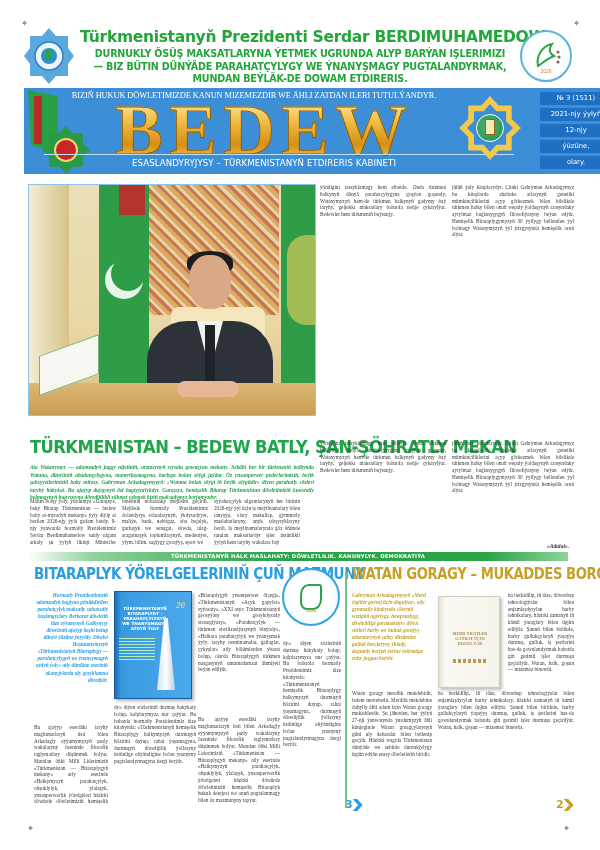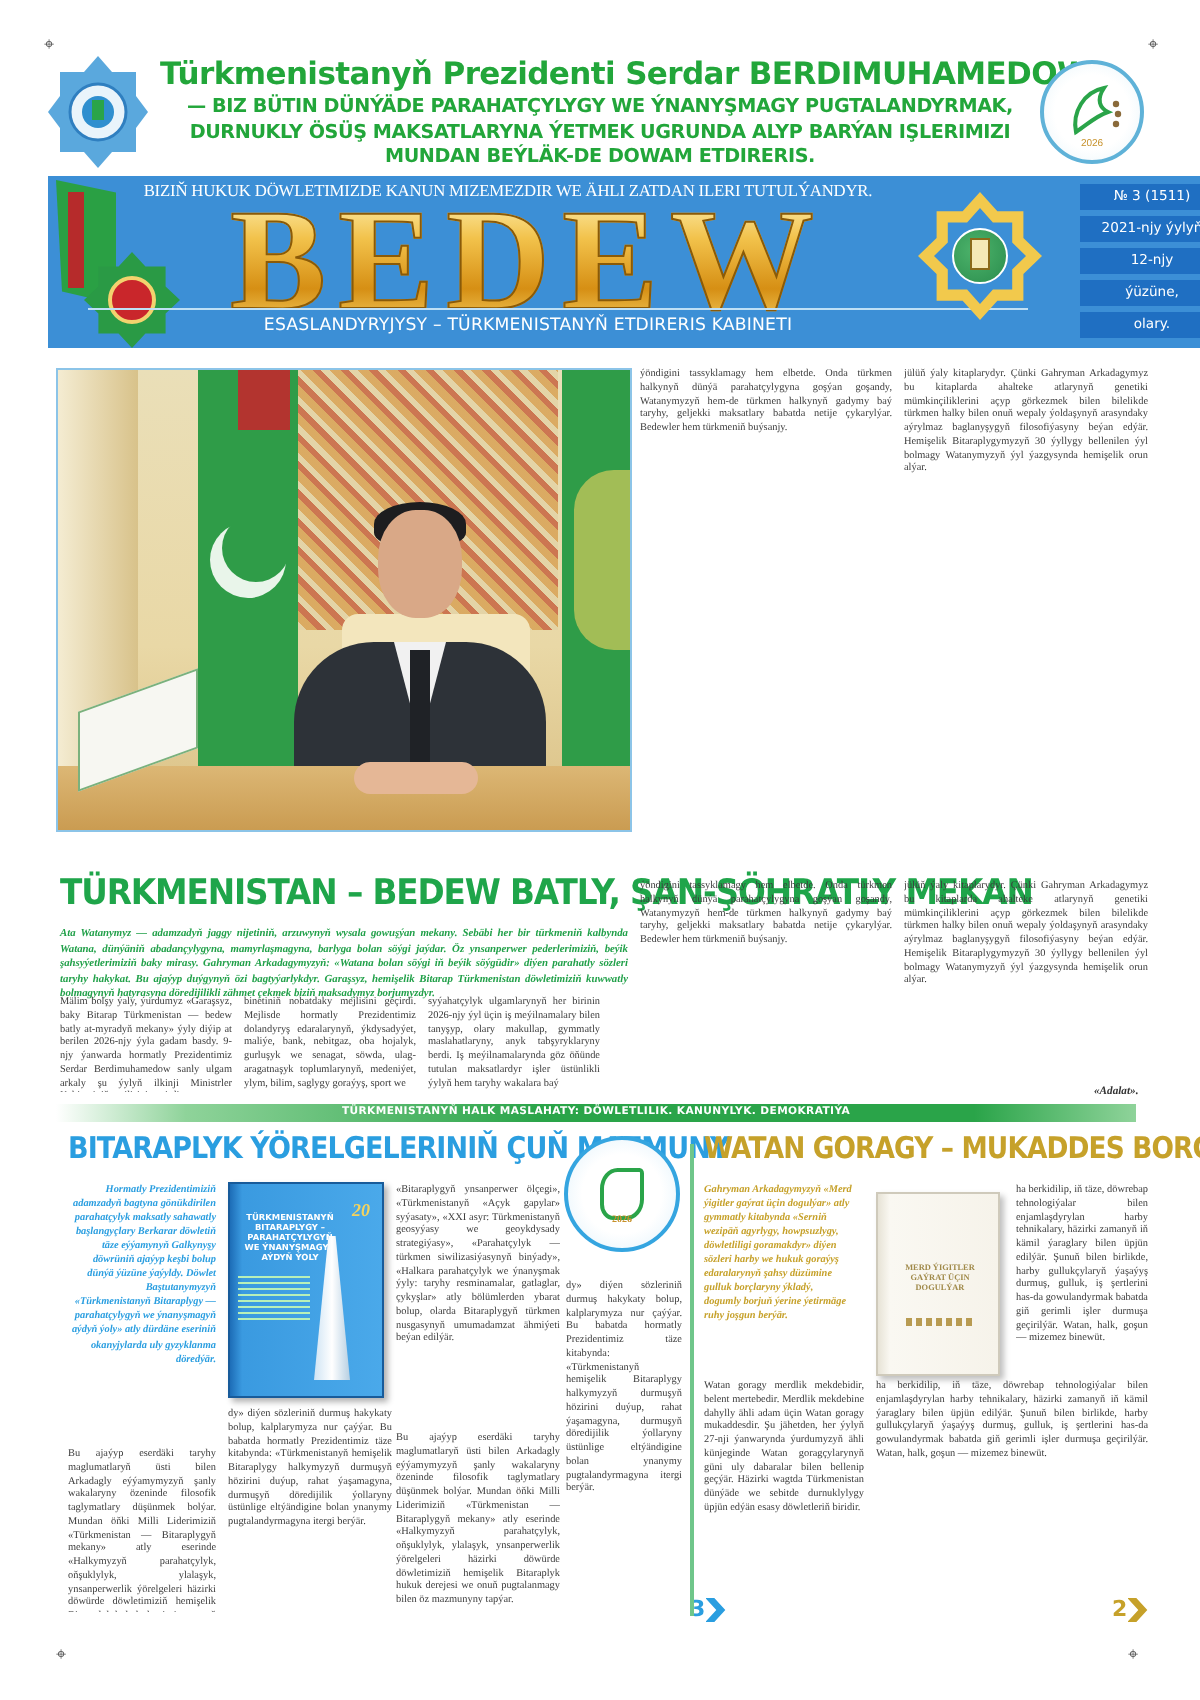--- a/index.html
+++ b/index.html
@@ -86,22 +86,22 @@
   <div class="emb-left">
     <svg width="50" height="56" viewBox="0 0 50 56">
       <polygon points="25,0 32,8 44,8 44,20 50,28 44,36 44,48 32,48 25,56 18,48 6,48 6,36 0,28 6,20 6,8 18,8" fill="#5aa8dd"></polygon>
       <circle cx="25" cy="28" r="14" fill="#e9f4fb" stroke="#2f7fc0" stroke-width="1.5"></circle>
       <circle cx="25" cy="28" r="8" fill="#2f8fcf"></circle>
       <rect x="22" y="22" width="6" height="10" fill="#2aa449"></rect>
     </svg>
   </div>
   <div class="quote-title">Türkmenistanyň Prezidenti Serdar BERDIMUHAMEDOW:</div>
   <div class="quote-sub">
+    <div>DURNUKLY ÖSÜŞ MAKSATLARYNA ÝETMEK UGRUNDA ALYP BARÝAN IŞLERIMIZI</div>
     <div>— BIZ BÜTIN DÜNÝÄDE PARAHATÇYLYGY WE ÝNANYŞMAGY PUGTALANDYRMAK,</div>
-    <div>DURNUKLY ÖSÜŞ MAKSATLARYNA ÝETMEK UGRUNDA ALYP BARÝAN IŞLERIMIZI</div>
     <div>MUNDAN BEÝLÄK-DE DOWAM ETDIRERIS.</div>
   </div>
   <div class="emb-right">
     <svg width="48" height="48" viewBox="0 0 48 48">
       <path d="M16 34 C14 24 20 14 30 12 C26 18 28 22 32 24 C26 26 22 30 16 34Z" fill="none" stroke="#2aa449" stroke-width="2"></path>
       <circle cx="36" cy="20" r="1.6" fill="#8a6a3a"></circle>
         <circle cx="37" cy="25" r="1.6" fill="#8a6a3a"></circle>
         <circle cx="36" cy="30" r="1.6" fill="#8a6a3a"></circle>
       <text x="24" y="41" font-size="5" text-anchor="middle" fill="#c7912a" font-family="Liberation Sans, sans-serif">2026</text>
     </svg>

